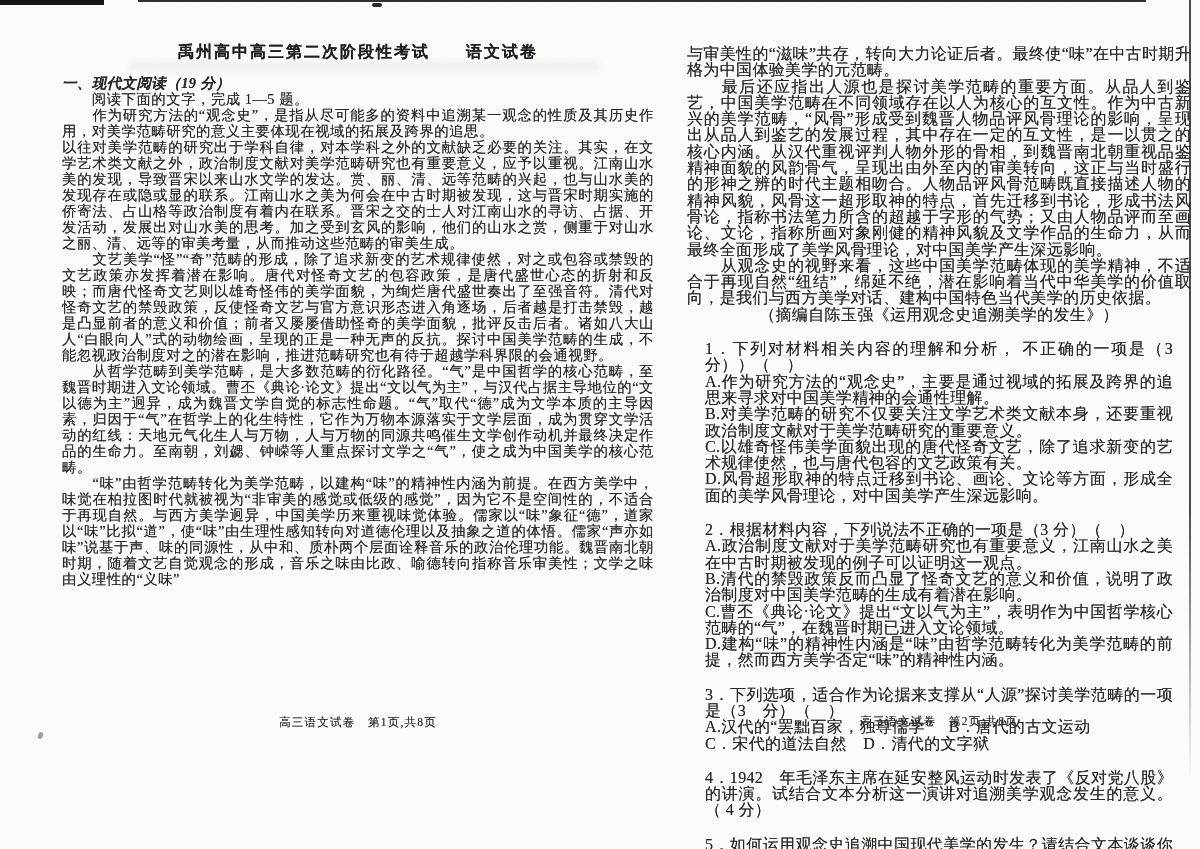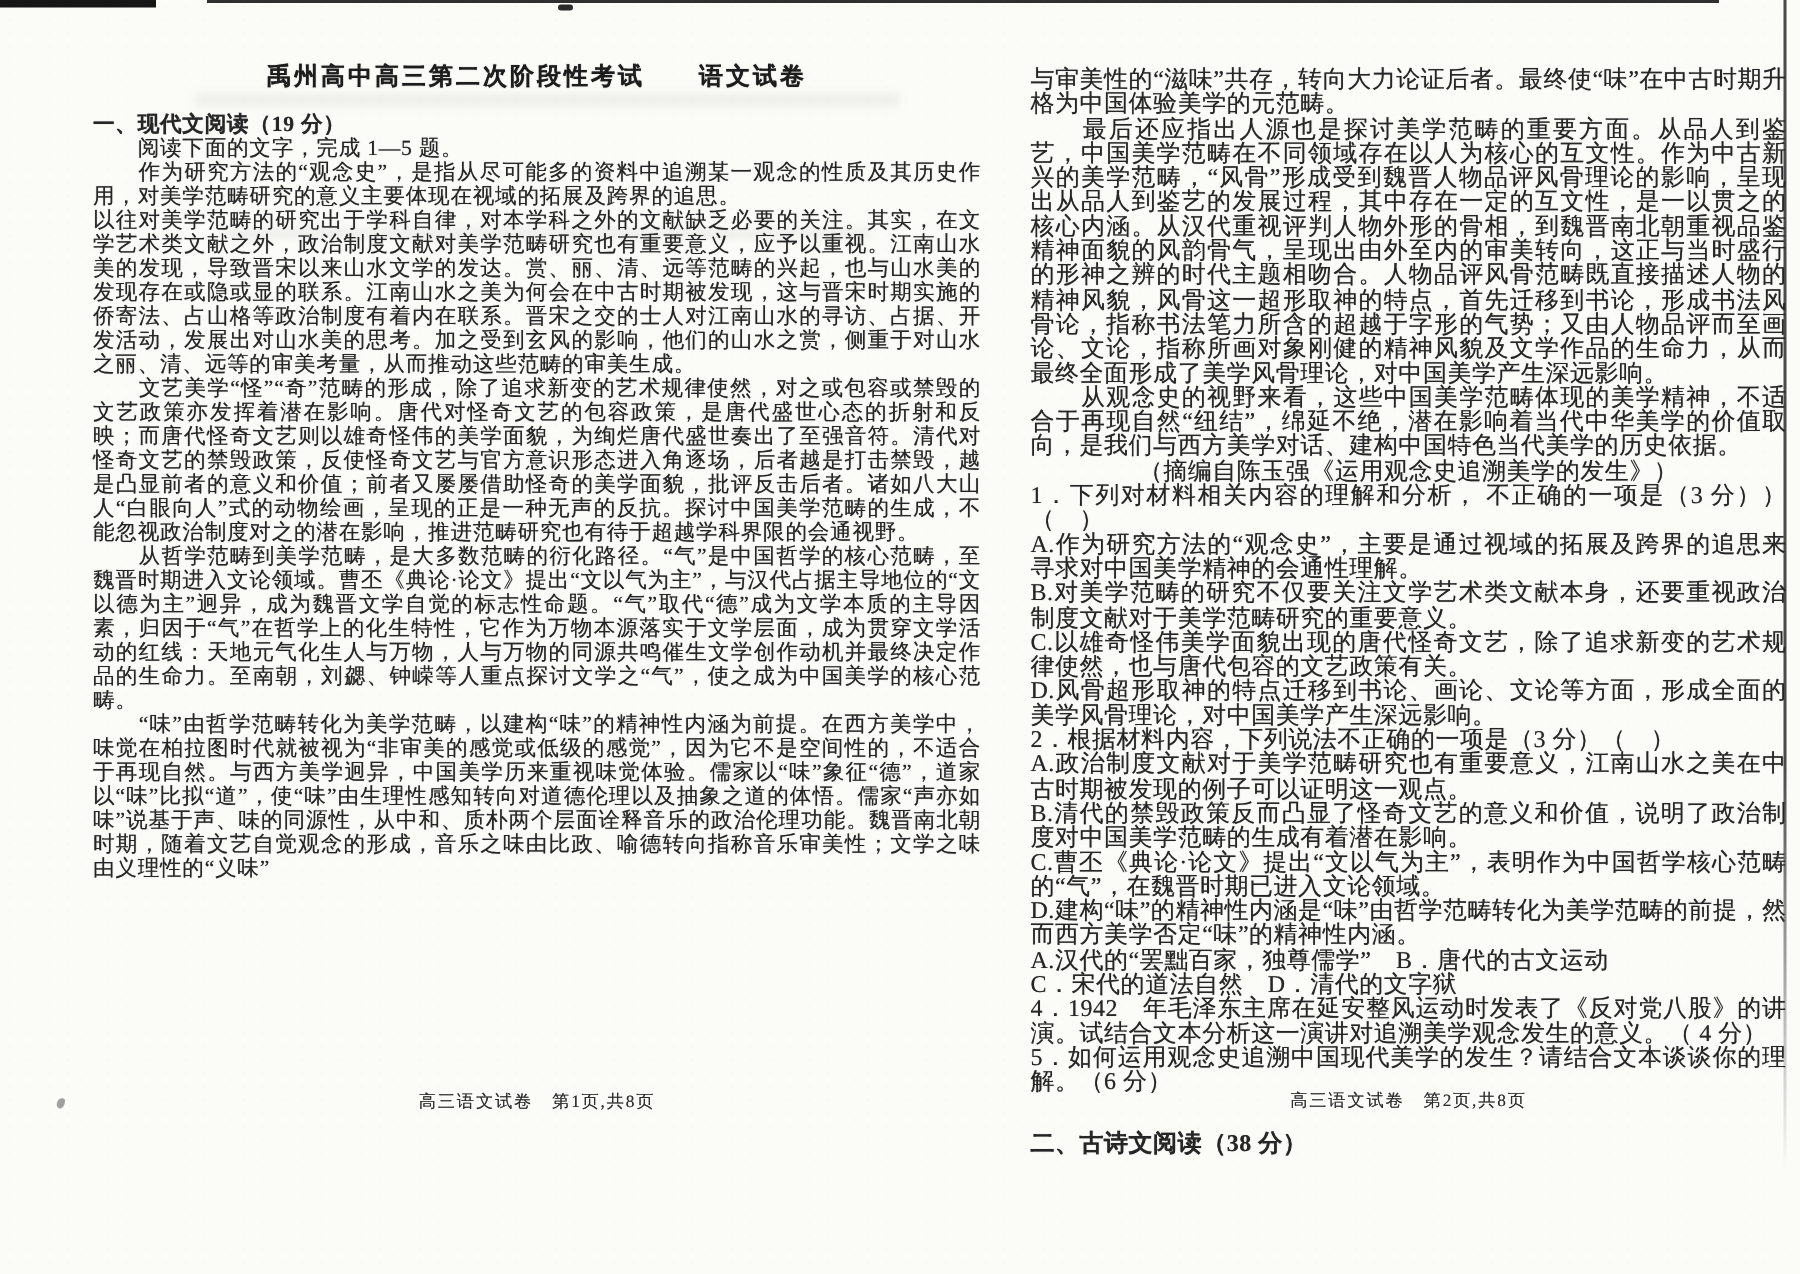--- a/index.html
+++ b/index.html
@@ -17,27 +17,27 @@
   }
   .page{position:absolute;text-align:justify;}
   .page p{margin:0;text-shadow:0 0 .5px rgba(45,45,45,.65);}
   .page-left{left:62px;top:44px;width:592px;font-size:14.4px;line-height:16.0px;letter-spacing:.5px;}
   .page-right{left:687px;top:46px;width:504px;font-size:16px;line-height:16.3px;letter-spacing:.35px;}
   .exam-title{
     font-size:16px;font-weight:bold;text-align:center;
     margin:0 0 15px 0;letter-spacing:2px;color:#1d1d1d;
     text-shadow:0 0 .6px rgba(20,20,20,.8);
   }
-  .heading{font-weight:bold;}
+  .heading{font-weight:bold;font-style:italic;}
   .attribution{text-align:center;}
-  .question{margin:0;}
+  .question{margin:18px;}
   .sec2-heading{font-weight:bold;margin-top:25px !important;}
   .footer{
     position:absolute;font-size:11.5px;letter-spacing:1.2px;color:#2e2e2e;
-    text-align:center;text-shadow:0 0 .4px rgba(45,45,45,.6);margin-top:12px;
+    text-align:center;text-shadow:0 0 .4px rgba(45,45,45,.6);
   }
   .footer-left{left:62px;top:715px;width:592px;}
   .footer-right{left:687px;top:714px;width:504px;}
   
   .artifact{position:absolute;}
   .top-bar-a{left:0;top:0;width:104px;height:5px;background:#161616;}
   .top-bar-b{left:138px;top:0;width:1008px;height:2px;background:#303030;}
   .top-dot{left:372px;top:3px;width:10px;height:4px;background:#2a2a2a;border-radius:2px;}
   .edge-line{left:1189px;top:0;width:2px;height:780px;
     background:linear-gradient(#4a4a4a 0 65%, rgba(74,74,74,0) 100%);}
@@ -86,20 +86,21 @@
 
   <div class="question">
     <p>2．根据材料内容，下列说法不正确的一项是（3 分）（　）</p>
     <p>A.政治制度文献对于美学范畴研究也有重要意义，江南山水之美在中古时期被发现的例子可以证明这一观点。</p>
     <p>B.清代的禁毁政策反而凸显了怪奇文艺的意义和价值，说明了政治制度对中国美学范畴的生成有着潜在影响。</p>
     <p>C.曹丕《典论·论文》提出“文以气为主”，表明作为中国哲学核心范畴的“气”，在魏晋时期已进入文论领域。</p>
     <p>D.建构“味”的精神性内涵是“味”由哲学范畴转化为美学范畴的前提，然而西方美学否定“味”的精神性内涵。</p>
   </div>
 
   <div class="question">
+    <p>3．下列选项，适合作为论据来支撑从“人源”探讨美学范畴的一项是（3　分）（　）</p>
     <p>A.汉代的“罢黜百家，独尊儒学”　B．唐代的古文运动</p>
     <p>C．宋代的道法自然　D．清代的文字狱</p>
   </div>
 
   <div class="question">
     <p>4．1942　年毛泽东主席在延安整风运动时发表了《反对党八股》的讲演。试结合文本分析这一演讲对追溯美学观念发生的意义。（ 4 分）</p>
   </div>
 
   <div class="question">
     <p>5．如何运用观念史追溯中国现代美学的发生？请结合文本谈谈你的理解。（6 分）</p>

